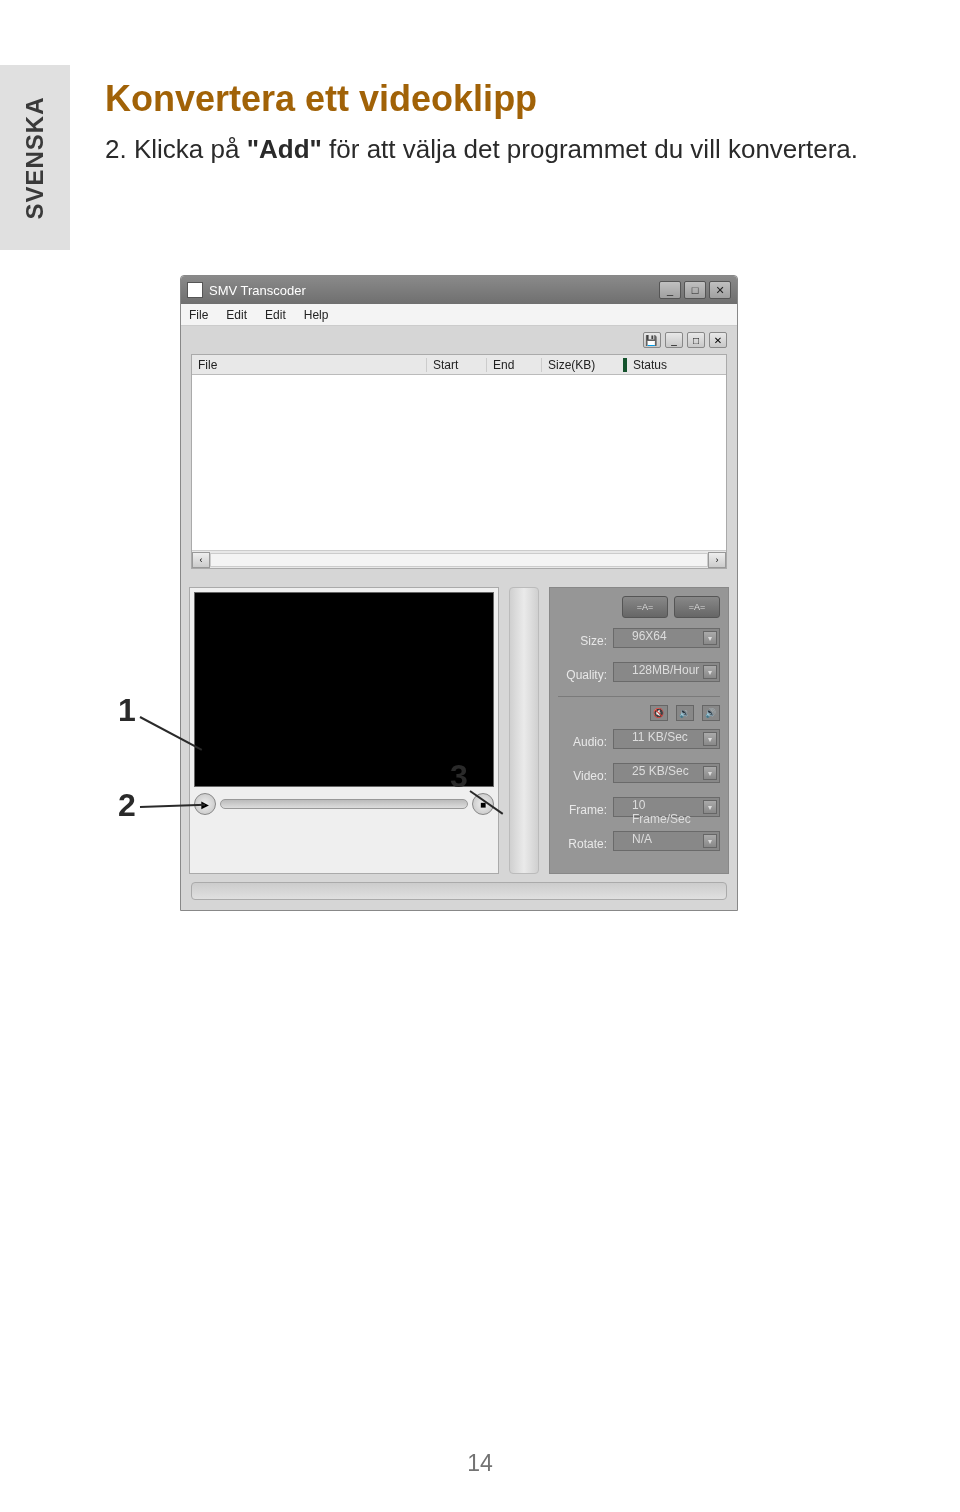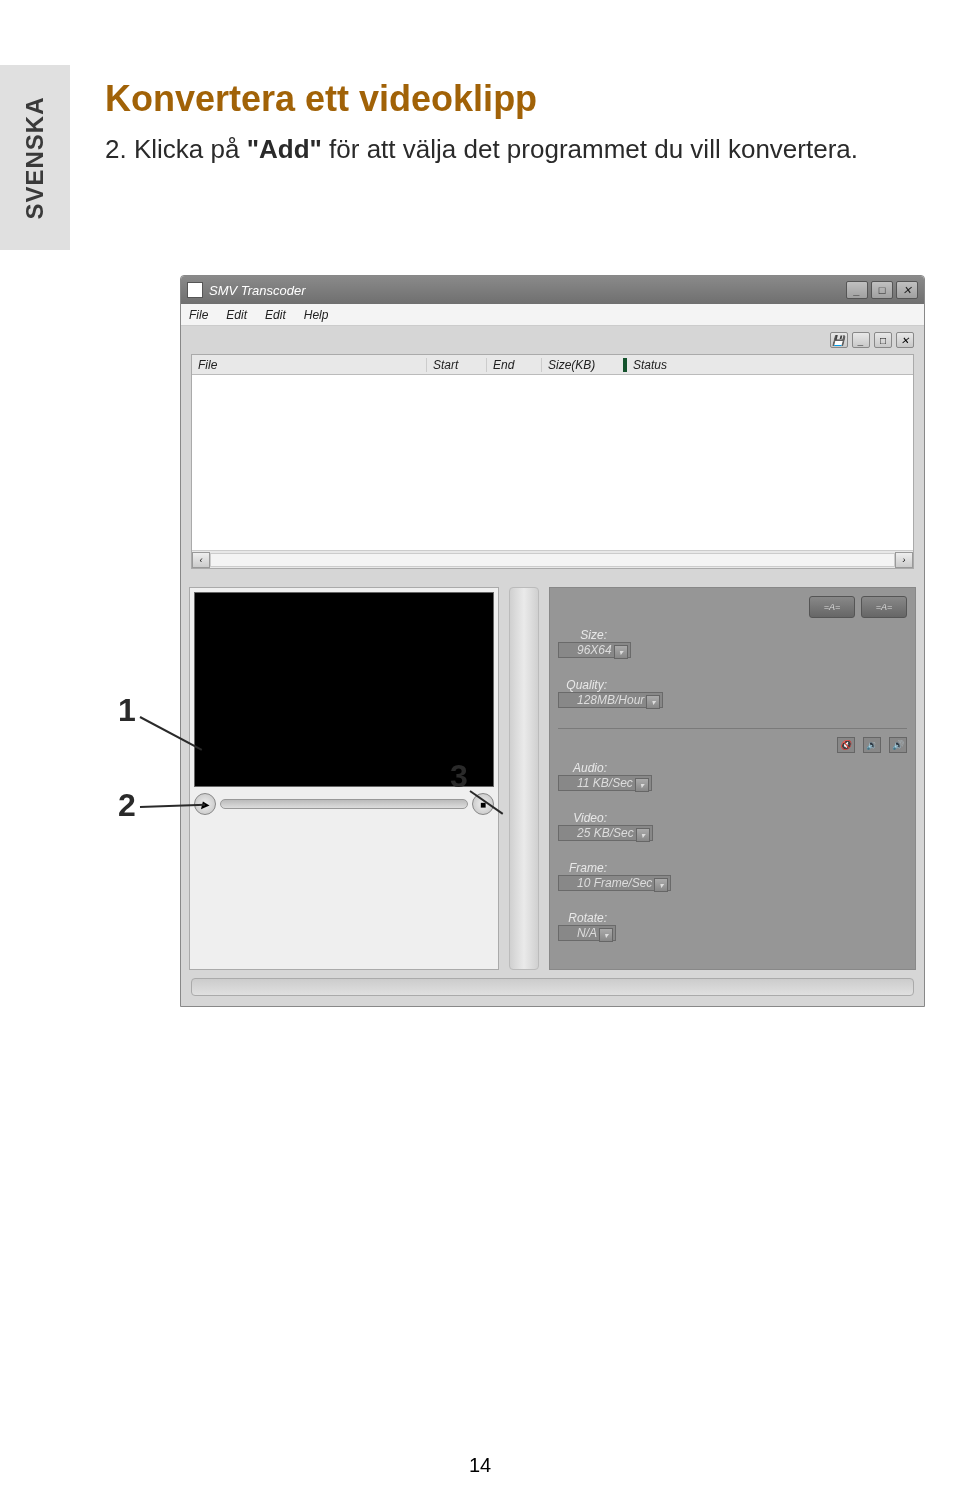--- a/index.html
+++ b/index.html
@@ -49,26 +49,25 @@
     margin-bottom: 4px;
   }
   .step b { font-weight: bold; }
   .screenshot-wrap {
     position: absolute;
     left: 180px;
     top: 275px;
     width: 645px;
   }
   .window {
-    width: 745px;
+    width: 558px;
     background: #d6d6d6;
     border: 1px solid #888;
     border-radius: 4px 4px 0 0;
     font-size: 13px;
-    font-style: italic;
   }
   .titlebar {
     height: 28px;
     background: linear-gradient(#8a8a8a,#6f6f6f);
     display: flex;
     align-items: center;
     padding: 0 6px;
     color: #fff;
     border-radius: 4px 4px 0 0;
   }
@@ -243,23 +242,22 @@
   .icon-chip {
     width: 46px; height: 22px;
     background: linear-gradient(#888,#666);
     border: 1px solid #555;
     border-radius: 3px;
     display:flex;align-items:center;justify-content:center;
     font-size:9px;color:#ddd;
   }
   .setting-row {
     display: flex;
-    align-items: flex-start;
-    margin-bottom: 20px;
-    flex-direction: column;
+    align-items: flex-end;
+    margin-bottom: 14px;
   }
   .setting-row label {
     width: 55px;
     text-align: right;
     padding-right: 6px;
     font-size: 12px;
     color: #e8e8e8;
   }
   .setting-input {
     flex: 1;
@@ -301,22 +299,22 @@
     position: absolute;
     background: #2a2a2a;
     height: 2px;
     transform-origin: left center;
   }
   .page-num {
     position: absolute;
     bottom: 35px;
     left: 0; right: 0;
     text-align: center;
-    font-size: 20px;
-    color: #000000;
+    font-size: 23px;
+    color: #737373;
   }
 </style>
 </head>
 <body>
 
 <div class="sidebar-tab">
   <span>SVENSKA</span>
 </div>
 
 <div class="content">

